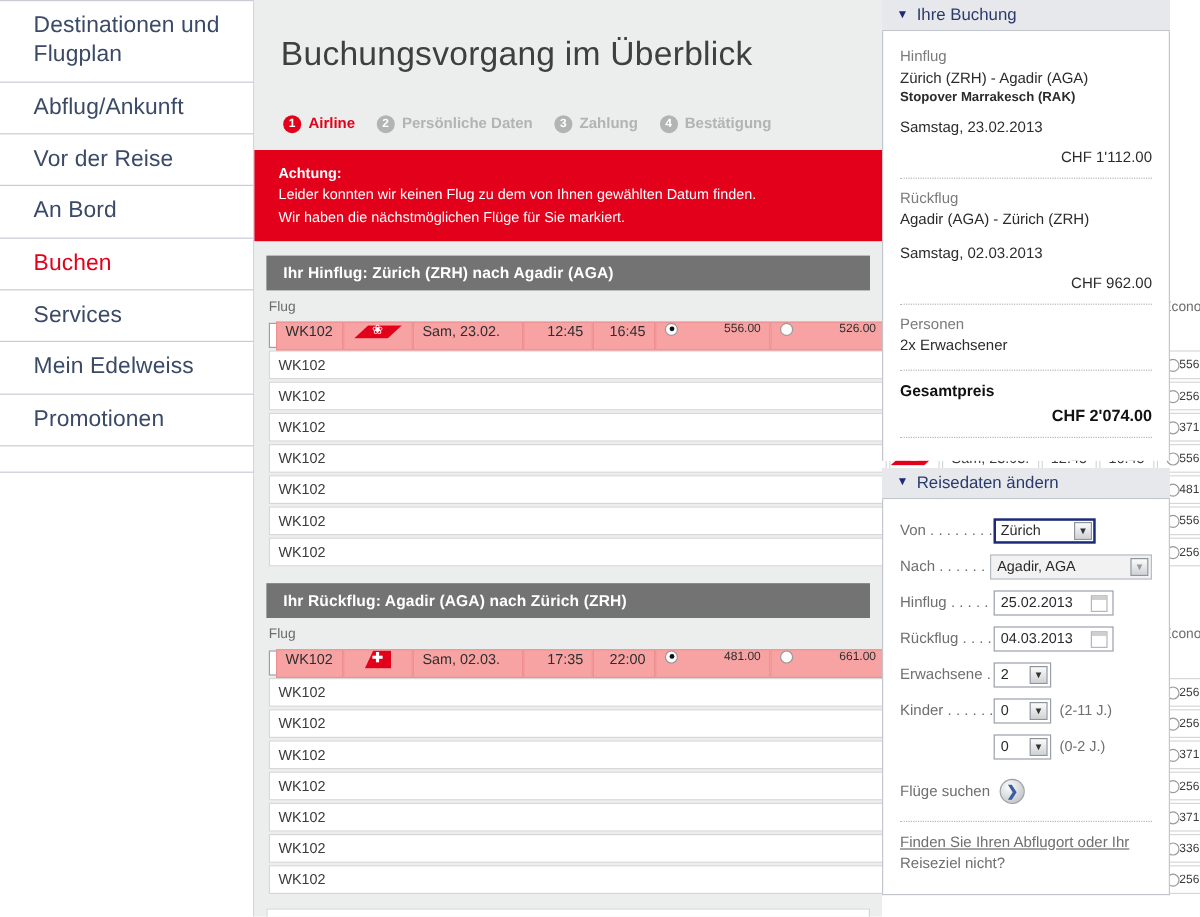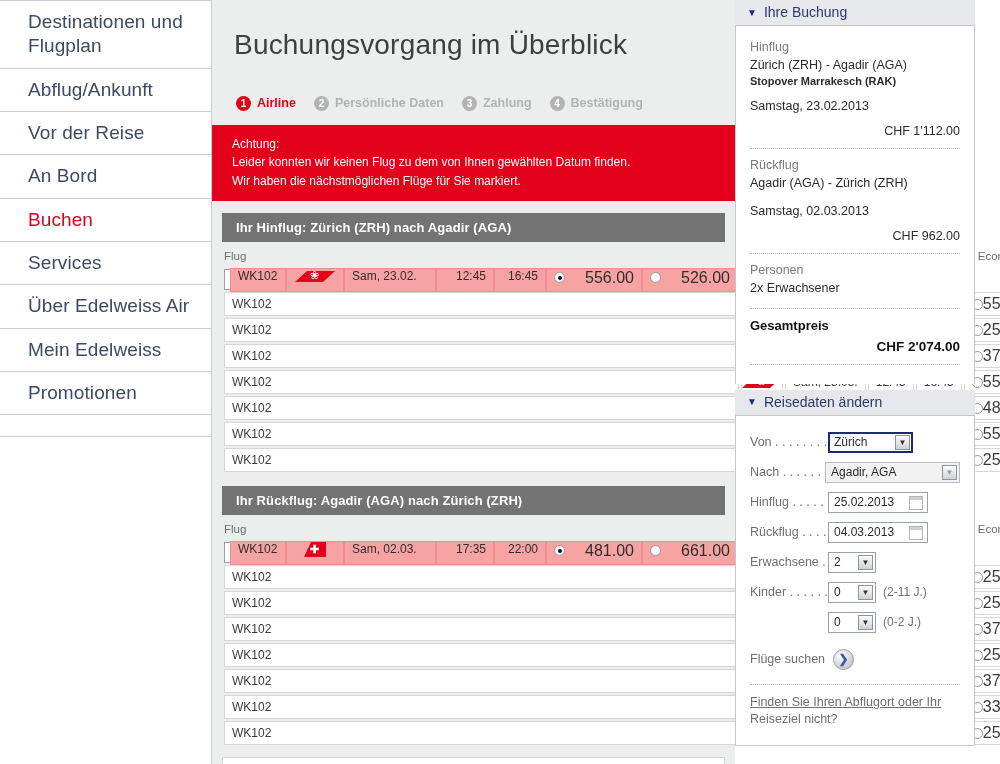--- a/index.html
+++ b/index.html
@@ -49,21 +49,21 @@
     width:15px;height:15px;border-radius:50%;background:#b3b3b3;color:#fff;
     font-size:10px;font-weight:bold;display:flex;align-items:center;justify-content:center;
   }
   .step.active { color:#e2001a; }
   .step.active .bubble { background:#e2001a; }
 
   #alert {
     background:#e2001a; color:#fff; padding:10px 0 11px 20px;
     font-size:12px; line-height:1.55;
   }
-  #alert .ttl { font-weight:normal; }
+  #alert .ttl { font-weight:bold; }
 
   
   .tbl-wrap { padding: 12px 10px 0 10px; }
   .tbl-head-bar {
     background:#737373; color:#fff; font-weight:bold; font-size:13px;
     padding:7px 0 7px 14px; letter-spacing:.1px;
   }
   table.flights { width:100%; border-collapse:separate; border-spacing:2px 2px; margin-top:2px;}
   table.flights th {
     font-size:11.5px; color:#6d6d6d; font-weight:normal; padding:4px 0 5px 0;
@@ -74,21 +74,21 @@
     height:24px; padding:0 7px; white-space:nowrap;
   }
   table.flights tr.sel td { background:#f8a3a3; border-color:#f08f8f; color:#2e2e2e;}
   .c-flug  { width:56px; text-align:left; }
   .c-air   { width:58px; text-align:center; padding:0 !important;}
   .c-date  { width:92px; text-align:left; }
   .c-dep   { width:58px; text-align:right; }
   .c-arr   { width:52px; text-align:right; }
   .c-eco, .c-bus { width:96px; }
   .cellflex { display:flex; align-items:center; justify-content:space-between; }
-  .price { font-size:16px;text-align:right; }
+  .price { font-size:10px;text-align:right; }
 
   .radio {
     width:11px;height:11px;border-radius:50%;
     border:1px solid #9a9a9a; background:#fdfdfd; display:inline-block;
     position:relative; flex:0 0 auto; cursor:pointer;
   }
   .radio.on::after{
     content:""; position:absolute; left:2.5px; top:2.5px; width:4px;height:4px;
     border-radius:50%; background:#111;
   }
@@ -185,21 +185,20 @@
 
 <div id="page">
 
   <nav id="leftnav">
       <div class="nav-item first">Destinationen und Flugplan</div>
       <div class="nav-item">Abflug/Ankunft</div>
       <div class="nav-item">Vor der Reise</div>
       <div class="nav-item">An Bord</div>
       <div class="nav-item active">Buchen</div>
       <div class="nav-item">Services</div>
-      <div class="nav-item">Über Edelweiss Air</div>
       <div class="nav-item">Mein Edelweiss</div>
       <div class="nav-item">Promotionen</div>
       <div id="nav-tail"></div>
     </nav>
 
   <div id="center">
     <h1 id="page-title">Buchungsvorgang im Überblick</h1>
 
     <div id="steps">
         <div class="step active">

